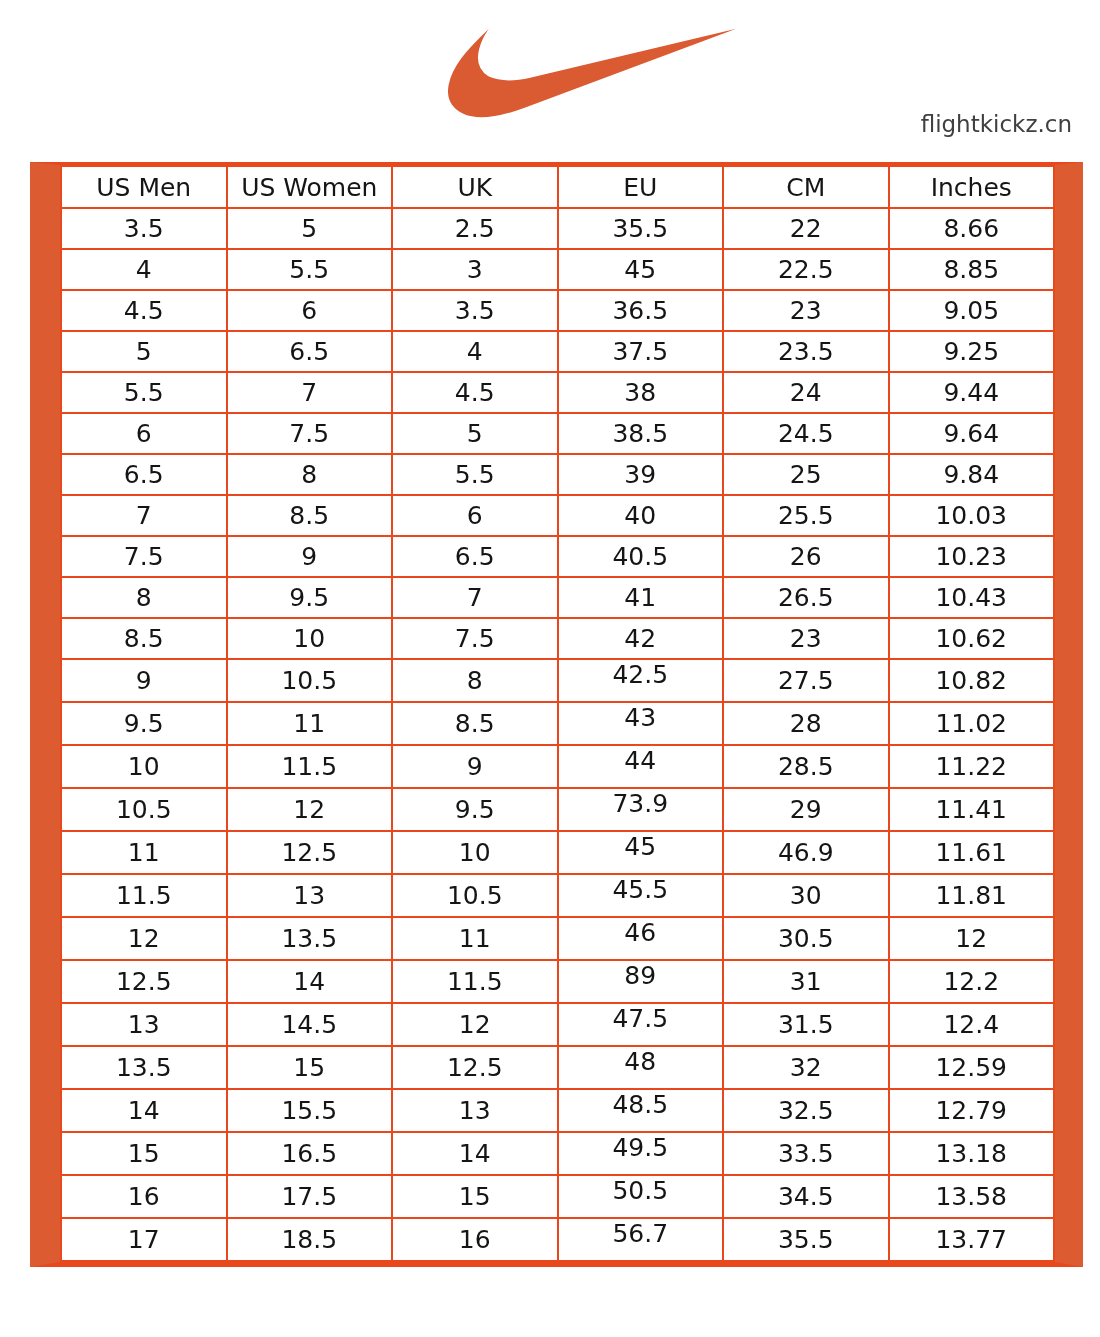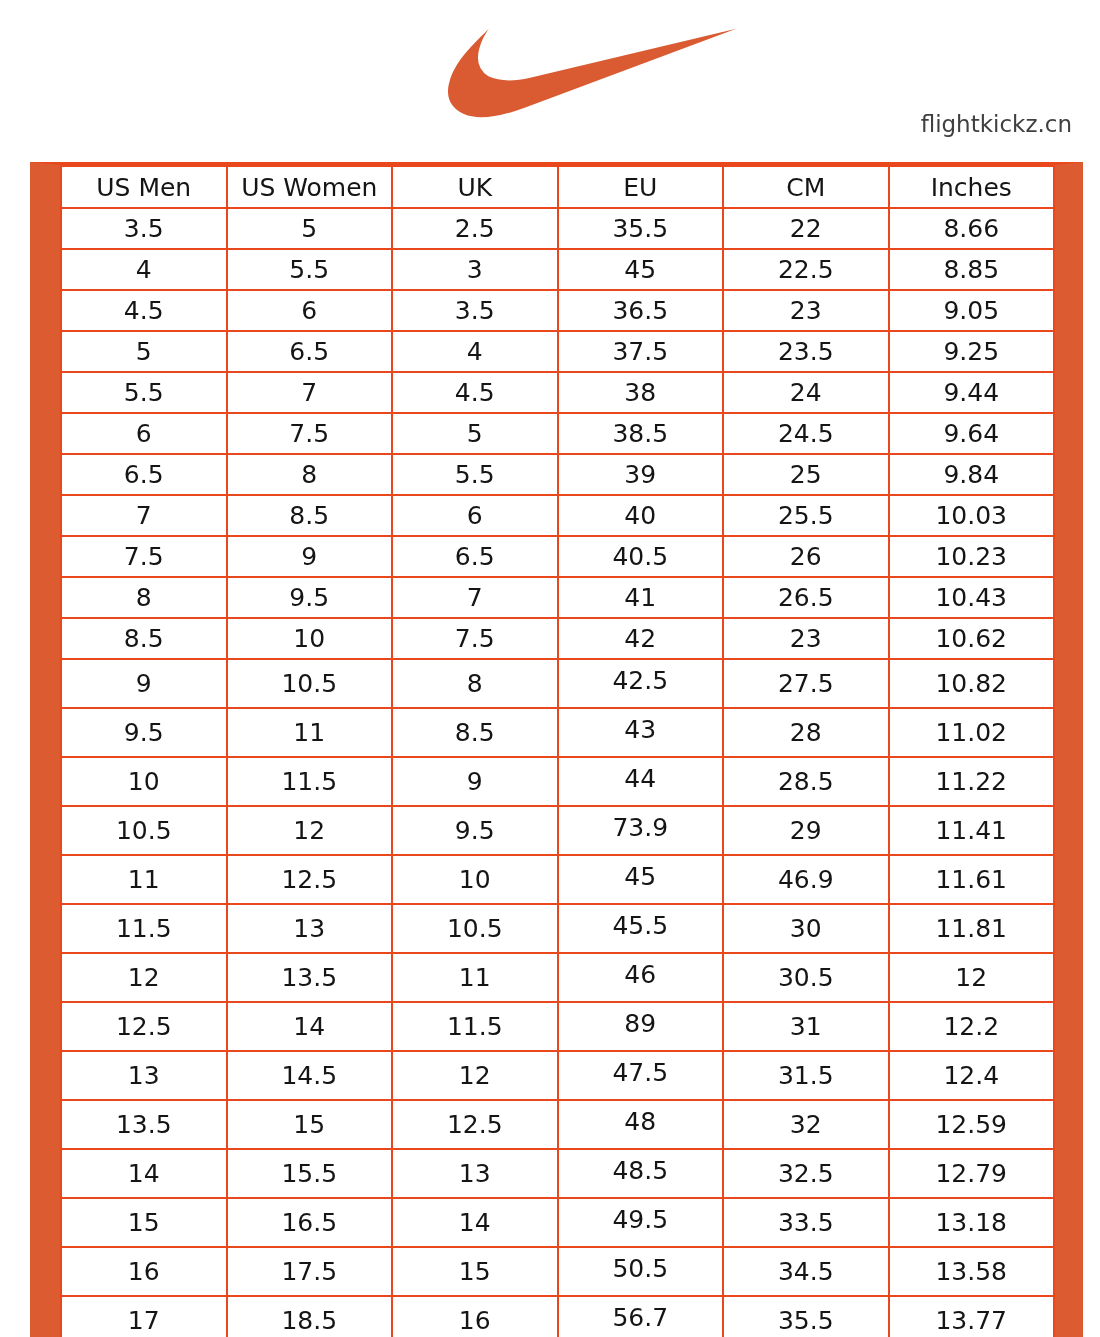--- a/index.html
+++ b/index.html
@@ -62,21 +62,21 @@
     font-weight: normal;
     color: #151515;
     padding: 0;
     line-height: 1;
   }
   table.size-table th {
     height: 40px;
   }
   table.size-table td.raised {
     vertical-align: top;
-    padding-top: 8px;
+    padding-top: 2px;
   }
 </style>
 </head>
 <body>
 
 <div class="brand-swoosh">
   <svg viewBox="0 0 69 32" preserveAspectRatio="none" aria-hidden="true">
     <path fill="#da5a32" d="M68.56 4L18.4 25.36q-6.24 2.64-10.48 2.64-4.8 0-6.96-3.36-1.36-2.16-.8-5.48t2.96-7.08q2-3.04 6.56-8-1.6 2.56-2.24 5.28-1.2 5.12 2.16 7.52 2.12 1.12 4.92 1.12 2.24 0 5.04-.72z"></path>
   </svg>
 </div>

